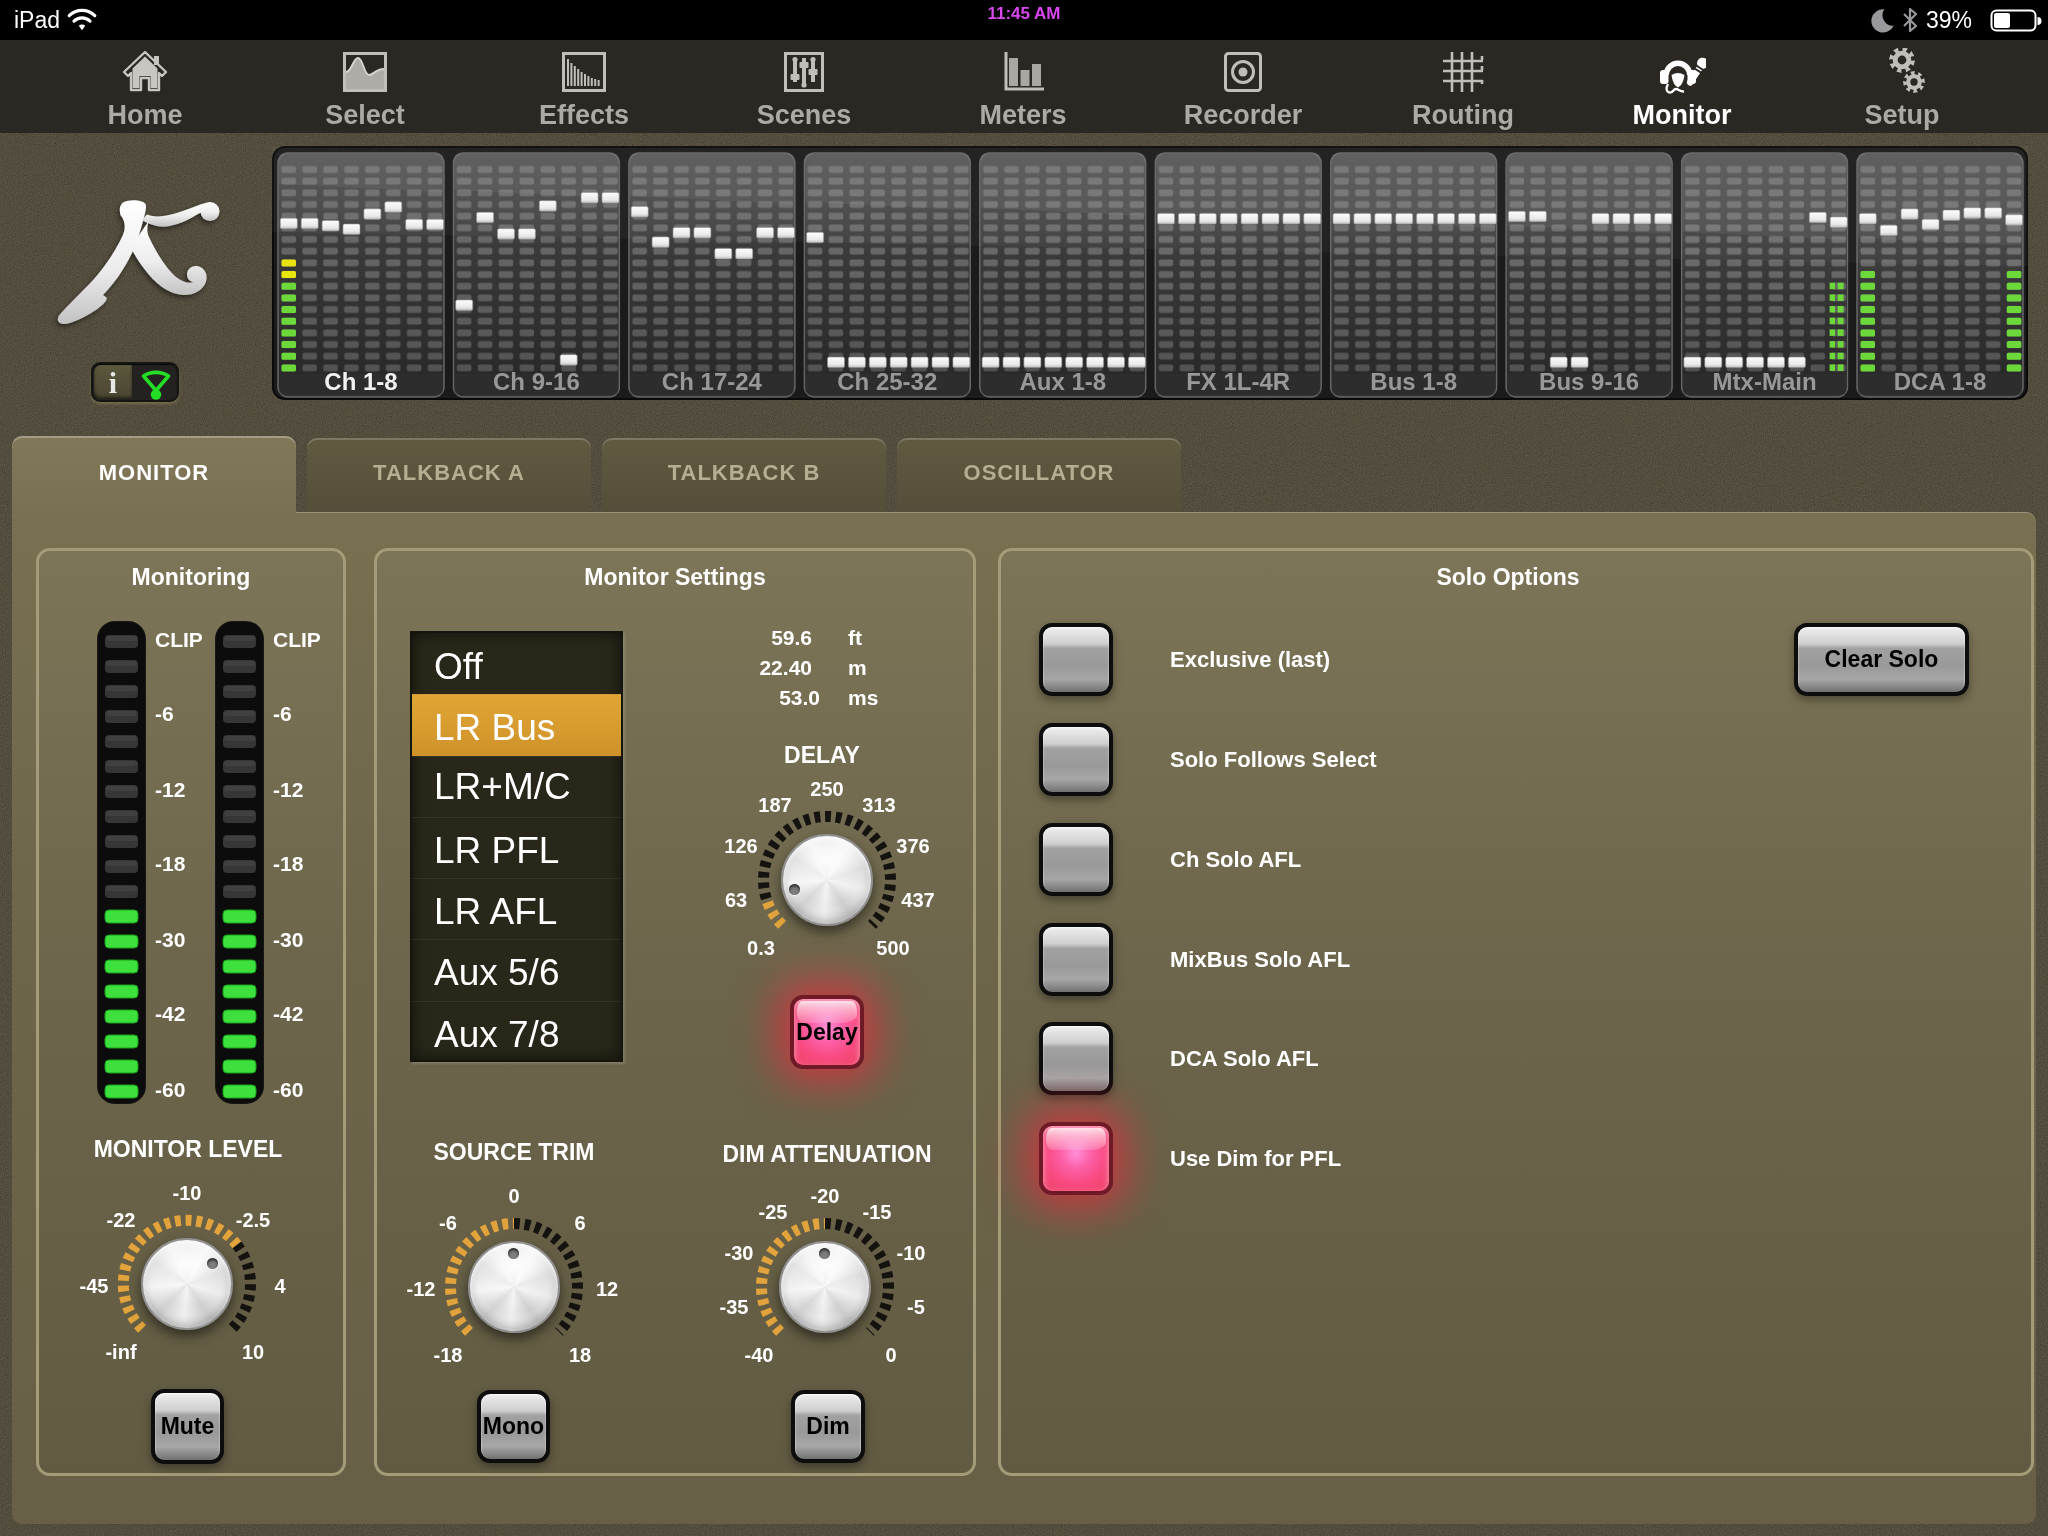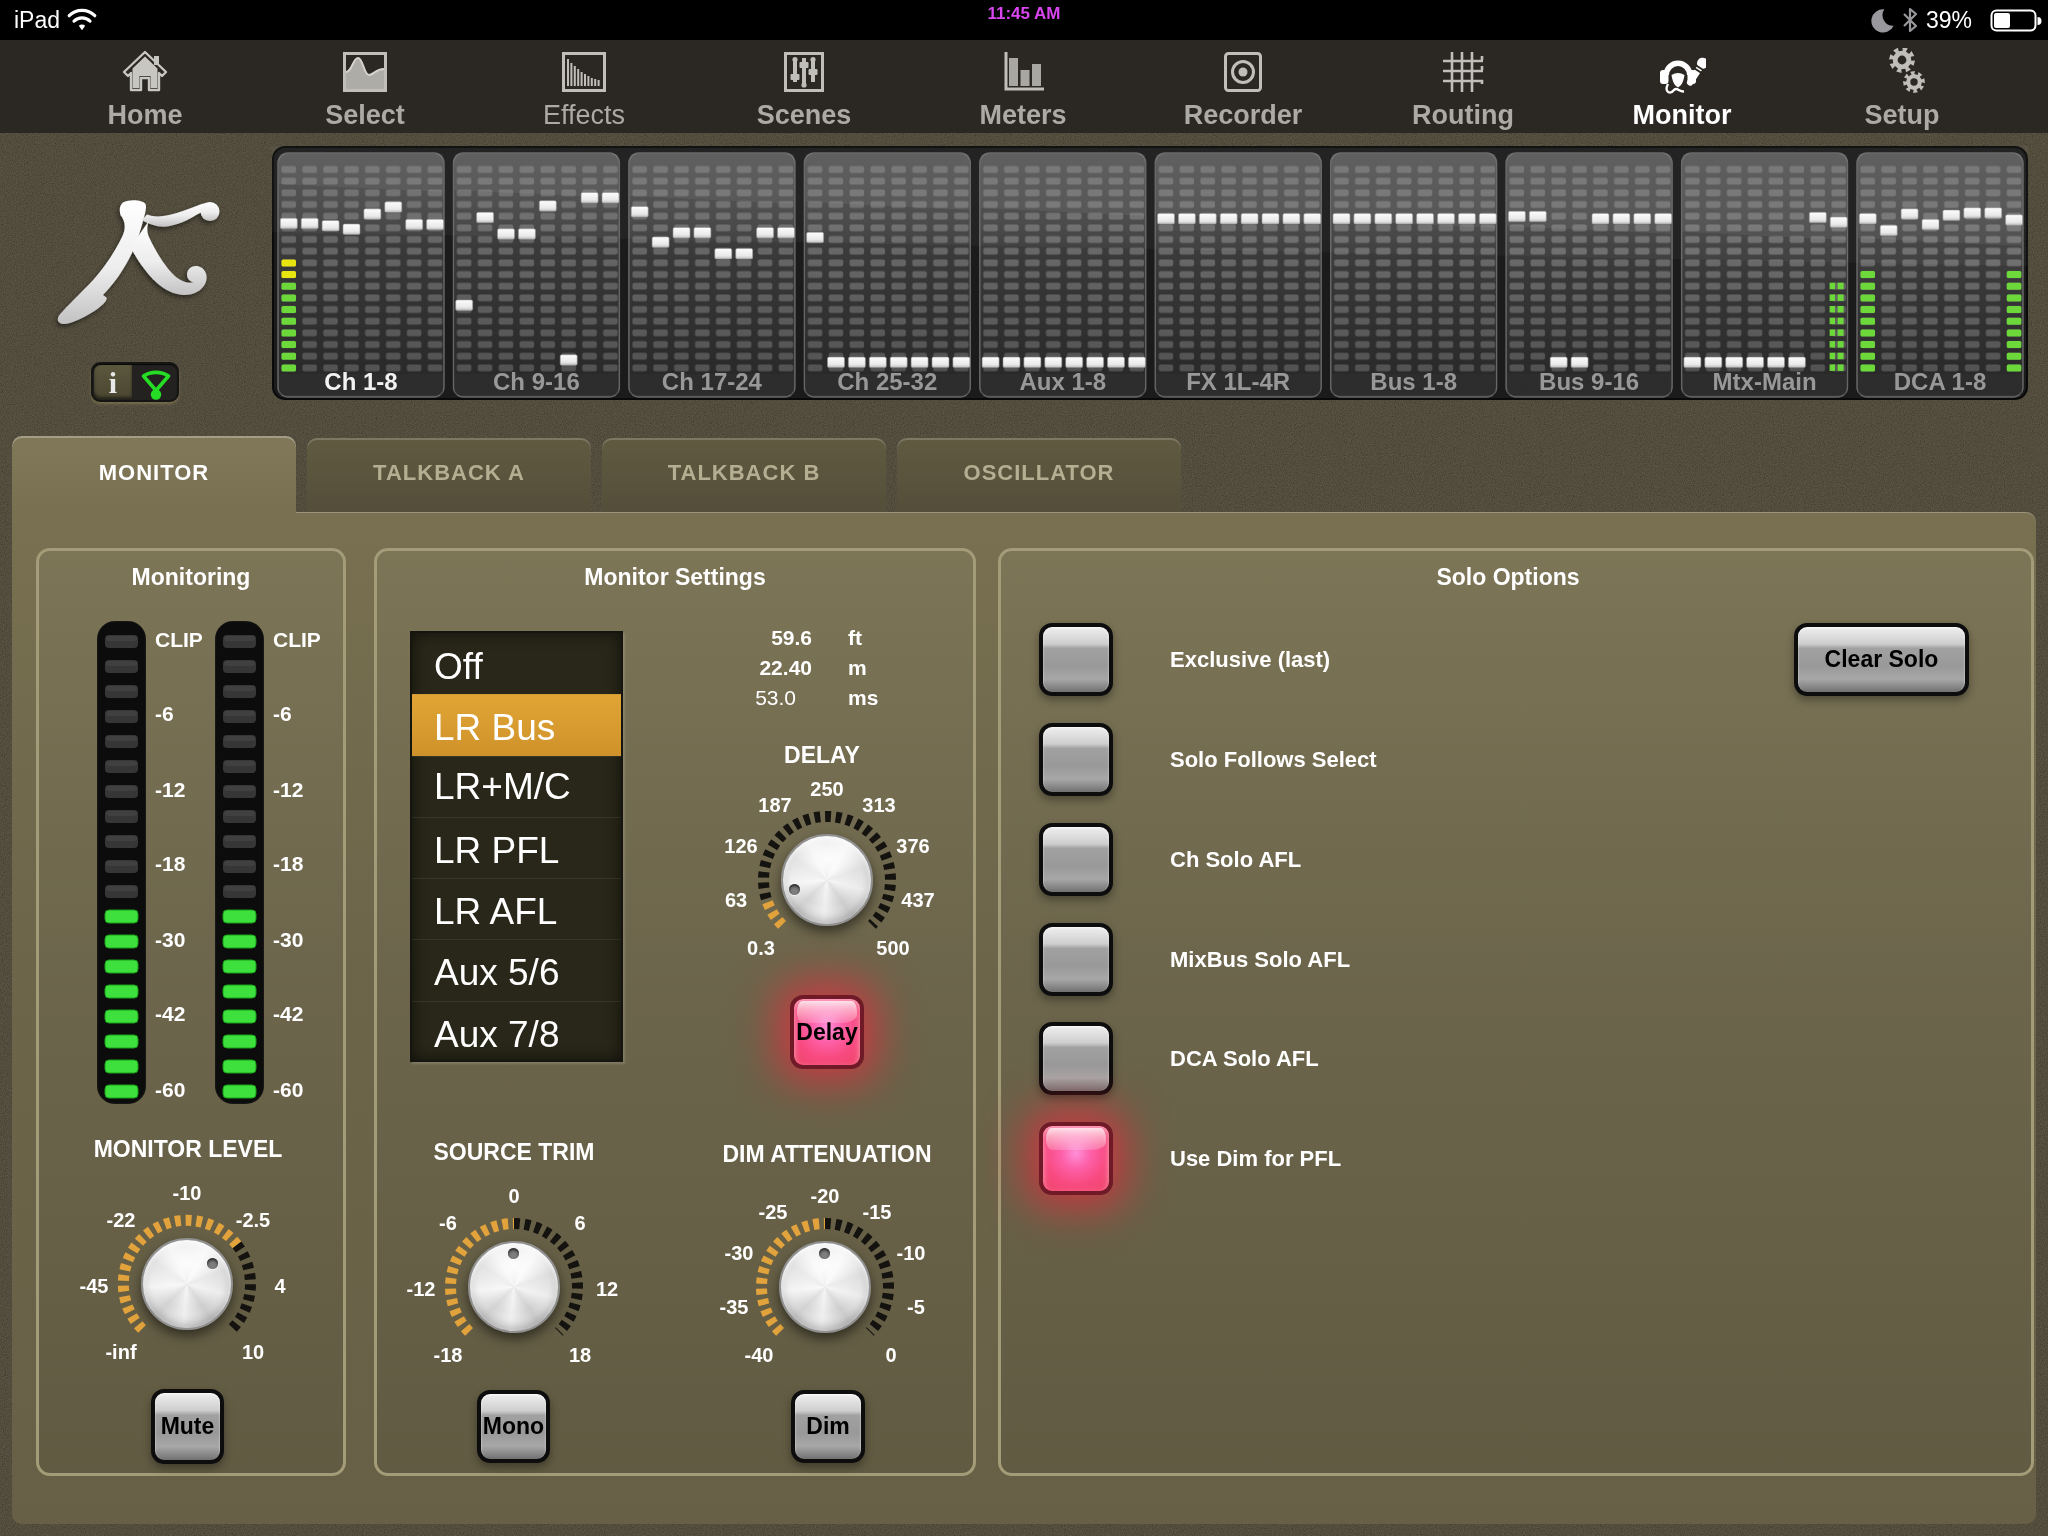--- a/index.html
+++ b/index.html
@@ -54,21 +54,21 @@
       <rect x="7.0" y="11" width="2" height="27" fill="#C0BEB9"></rect>
       <rect x="10.4" y="15" width="2" height="23" fill="#C0BEB9"></rect>
       <rect x="13.8" y="18" width="2" height="20" fill="#C0BEB9"></rect>
       <rect x="17.2" y="21" width="2" height="17" fill="#C0BEB9"></rect>
       <rect x="20.6" y="24" width="2" height="14" fill="#C0BEB9"></rect>
       <rect x="24.0" y="26" width="2" height="12" fill="#C0BEB9"></rect>
       <rect x="27.4" y="28" width="2" height="10" fill="#C0BEB9"></rect>
       <rect x="30.8" y="30" width="2" height="8" fill="#C0BEB9"></rect>
       <rect x="34.2" y="31" width="2" height="7" fill="#C0BEB9"></rect>
       <rect x="37.6" y="32" width="2" height="6" fill="#C0BEB9"></rect>
-    </svg><div style="font-size:27px;font-weight:normal;color:#ACAAA5;margin-top:0px">Effects</div></div>
+    </svg><div style="font-size:27px;font-weight:bold;color:#ACAAA5;margin-top:0px">Effects</div></div>
 <div style="position:absolute;left:694px;top:48px;width:220px;text-align:center"><svg width="48" height="48" viewBox="0 0 48 48">
       <rect x="5.5" y="5.5" width="37" height="37" fill="none" stroke="#C0BEB9" stroke-width="3"></rect>
       <rect x="13" y="10" width="4" height="24" fill="#C0BEB9"></rect>
       <rect x="10.5" y="26" width="9" height="6" rx="1" fill="#C0BEB9"></rect>
       <circle cx="15" cy="11.5" r="2.6" fill="#C0BEB9"></circle>
       <rect x="22" y="10" width="4" height="28" fill="#C0BEB9"></rect>
       <rect x="19.5" y="14" width="9" height="6" rx="1" fill="#C0BEB9"></rect>
       <circle cx="24" cy="37" r="2.6" fill="#C0BEB9"></circle>
       <rect x="31" y="10" width="4" height="24" fill="#C0BEB9"></rect>
       <rect x="28.5" y="21" width="9" height="6" rx="1" fill="#C0BEB9"></rect>
@@ -549,21 +549,21 @@
     <div style="height:61.28px;border-top:1px solid rgba(255,255,255,.07);font-size:37px;color:#fff;padding-left:22px;display:flex;align-items:center">LR+M/C</div>
     <div style="height:61.28px;border-top:1px solid rgba(255,255,255,.07);font-size:37px;color:#fff;padding-left:22px;padding-top:6px;display:flex;align-items:center">LR PFL</div>
     <div style="height:61.28px;border-top:1px solid rgba(255,255,255,.07);font-size:37px;color:#fff;padding-left:22px;padding-top:6px;display:flex;align-items:center">LR AFL</div>
     <div style="height:61.28px;border-top:1px solid rgba(255,255,255,.07);font-size:37px;color:#fff;padding-left:22px;padding-top:6px;display:flex;align-items:center">Aux 5/6</div>
     <div style="height:61.28px;border-top:1px solid rgba(255,255,255,.07);font-size:37px;color:#fff;padding-left:22px;padding-top:6px;display:flex;align-items:center">Aux 7/8</div>
   </div>
 <div class="abs" style="left:612px;top:626px;width:200px;text-align:right;font-size:21px;font-weight:bold;color:#fff">59.6</div>
 <div class="abs" style="left:848px;top:626px;font-size:21px;font-weight:bold;color:#fff">ft</div>
 <div class="abs" style="left:612px;top:656px;width:200px;text-align:right;font-size:21px;font-weight:bold;color:#fff">22.40</div>
 <div class="abs" style="left:848px;top:656px;font-size:21px;font-weight:bold;color:#fff">m</div>
-<div class="abs" style="left:596px;top:686px;width:200px;text-align:right;font-size:21px;font-weight:normal;color:#fff">53.0</div>
+<div class="abs" style="left:620px;top:686px;width:200px;text-align:right;font-size:21px;font-weight:bold;color:#fff">53.0</div>
 <div class="abs" style="left:848px;top:686px;font-size:21px;font-weight:bold;color:#fff">ms</div>
 <div class="ptitle" style="left:622px;top:742px">DELAY</div>
 <svg style="position:absolute;left:707px;top:760px;width:240px;height:240px;overflow:visible" viewBox="0 0 240 240">
     <path d="M 75.1 164.9 A 63.5 63.5 0 0 1 59.3 138.6" fill="none" stroke="#e2a33c" stroke-width="11" stroke-dasharray="5.8 4.8"></path>
     <path d="M 59.3 138.6 A 63.5 63.5 0 1 1 164.9 164.9" fill="none" stroke="#151310" stroke-width="11" stroke-dasharray="5.8 4.8"></path>
     <text x="54" y="195" text-anchor="middle" font-size="20" font-weight="bold" fill="#fff">0.3</text>
     <text x="29" y="147" text-anchor="middle" font-size="20" font-weight="bold" fill="#fff">63</text>
     <text x="34" y="93" text-anchor="middle" font-size="20" font-weight="bold" fill="#fff">126</text>
     <text x="68" y="52" text-anchor="middle" font-size="20" font-weight="bold" fill="#fff">187</text>
     <text x="120" y="36" text-anchor="middle" font-size="20" font-weight="bold" fill="#fff">250</text>

